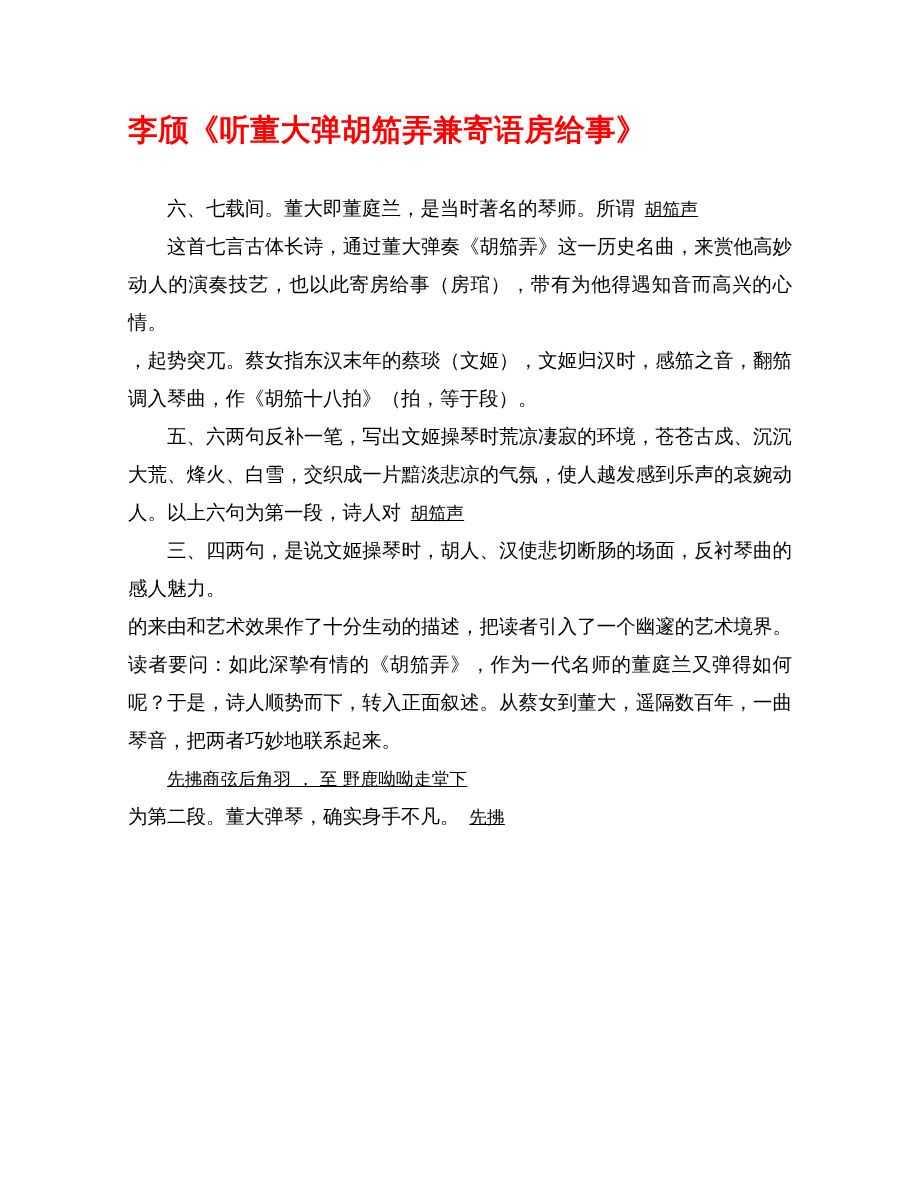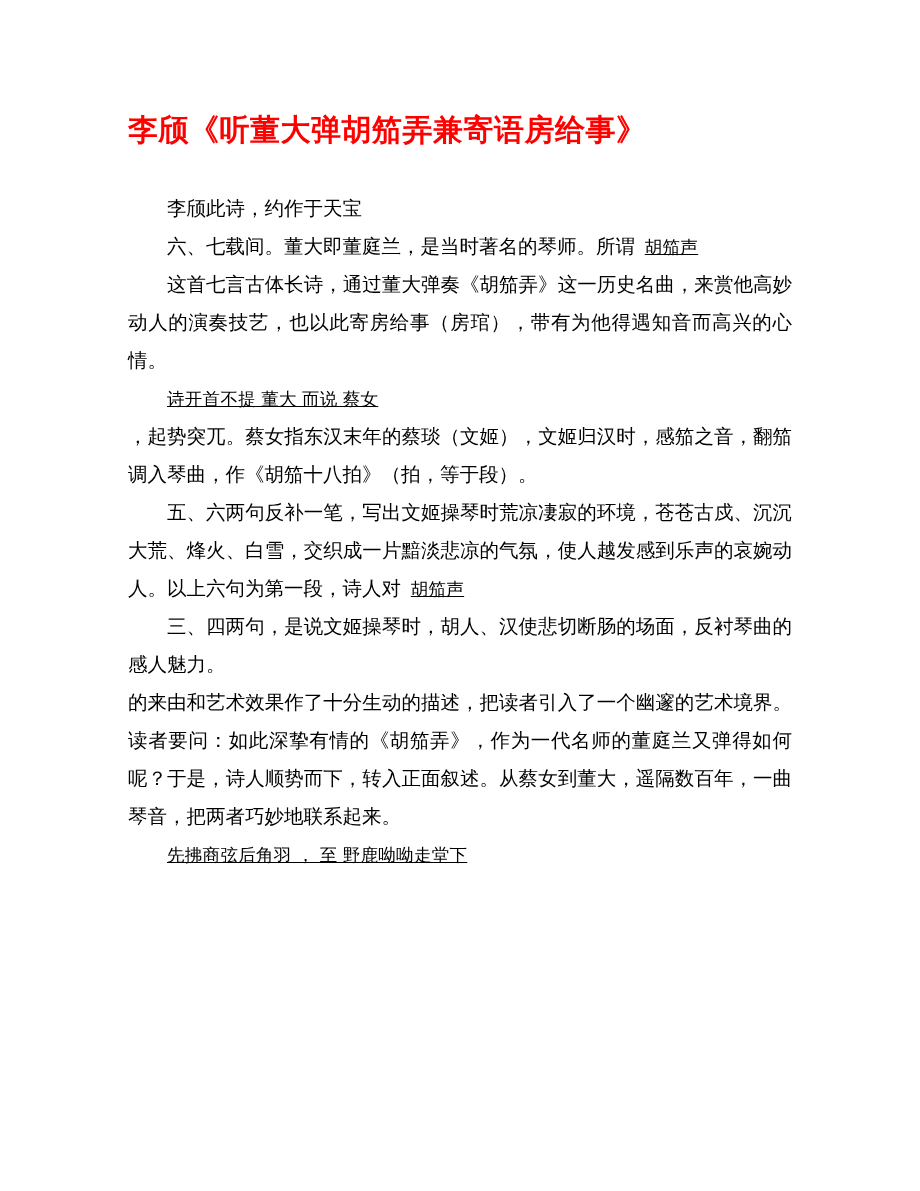--- a/index.html
+++ b/index.html
@@ -69,36 +69,30 @@
 </head>
 <body>
 
 <div class="page">
   <div class="content">
 
     <h1 class="doc-title">李颀《听董大弹胡笳弄兼寄语房给事》</h1>
 
     <div class="body-block">
 
-      <p class="para indent">
-        <span>李颀此诗，约作于天宝</span>
-      </p>
 
       <p class="para indent">
         <span>六、七载间。董大即董庭兰，是当时著名的琴师。所谓</span><span class="sp"></span><span class="quote-run">胡笳声</span>
       </p>
 
 
       <p class="para indent">
         <span>这首七言古体长诗，通过董大弹奏《胡笳弄》这一历史名曲，来赏他高妙动人的演奏技艺，也以此寄房给事（房琯），带有为他得遇知音而高兴的心情。</span>
       </p>
 
-      <p class="para indent">
-        <span class="quote-run">诗开首不提 董大 而说 蔡女</span>
-      </p>
 
       <p class="para noindent">
         <span>，起势突兀。蔡女指东汉末年的蔡琰（文姬），文姬归汉时，感笳之音，翻笳调入琴曲，作《胡笳十八拍》（拍，等于段）。</span>
       </p>
 
       <p class="para indent">
         <span>五、六两句反补一笔，写出文姬操琴时荒凉凄寂的环境，苍苍古戍、沉沉大荒、烽火、白雪，交织成一片黯淡悲凉的气氛，使人越发感到乐声的哀婉动人。以上六句为第一段，诗人对</span><span class="sp"></span><span class="quote-run">胡笳声</span>
       </p>
 
       <p class="para indent">
@@ -106,17 +100,20 @@
       </p>
 
       <p class="para noindent">
         <span>的来由和艺术效果作了十分生动的描述，把读者引入了一个幽邃的艺术境界。读者要问：如此深挚有情的《胡笳弄》，作为一代名师的董庭兰又弹得如何呢？于是，诗人顺势而下，转入正面叙述。从蔡女到董大，遥隔数百年，一曲琴音，把两者巧妙地联系起来。</span>
       </p>
 
       <p class="para indent">
         <span class="quote-run">先拂商弦后角羽 ， 至 野鹿呦呦走堂下</span>
       </p>
 
+      <p class="para noindent">
+        <span>为第二段。董大弹琴，确实身手不凡。</span><span class="sp"></span><span class="quote-run">先拂</span>
+      </p>
 
 
     </div>
   </div>
 </div>
 
 </body></html>

